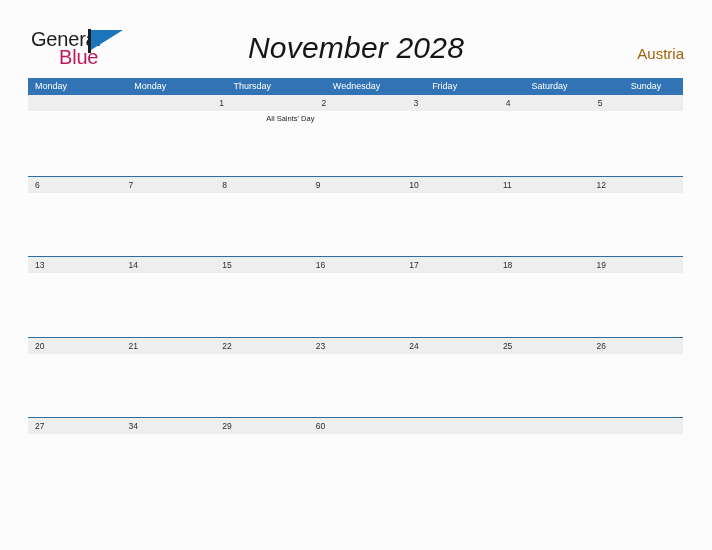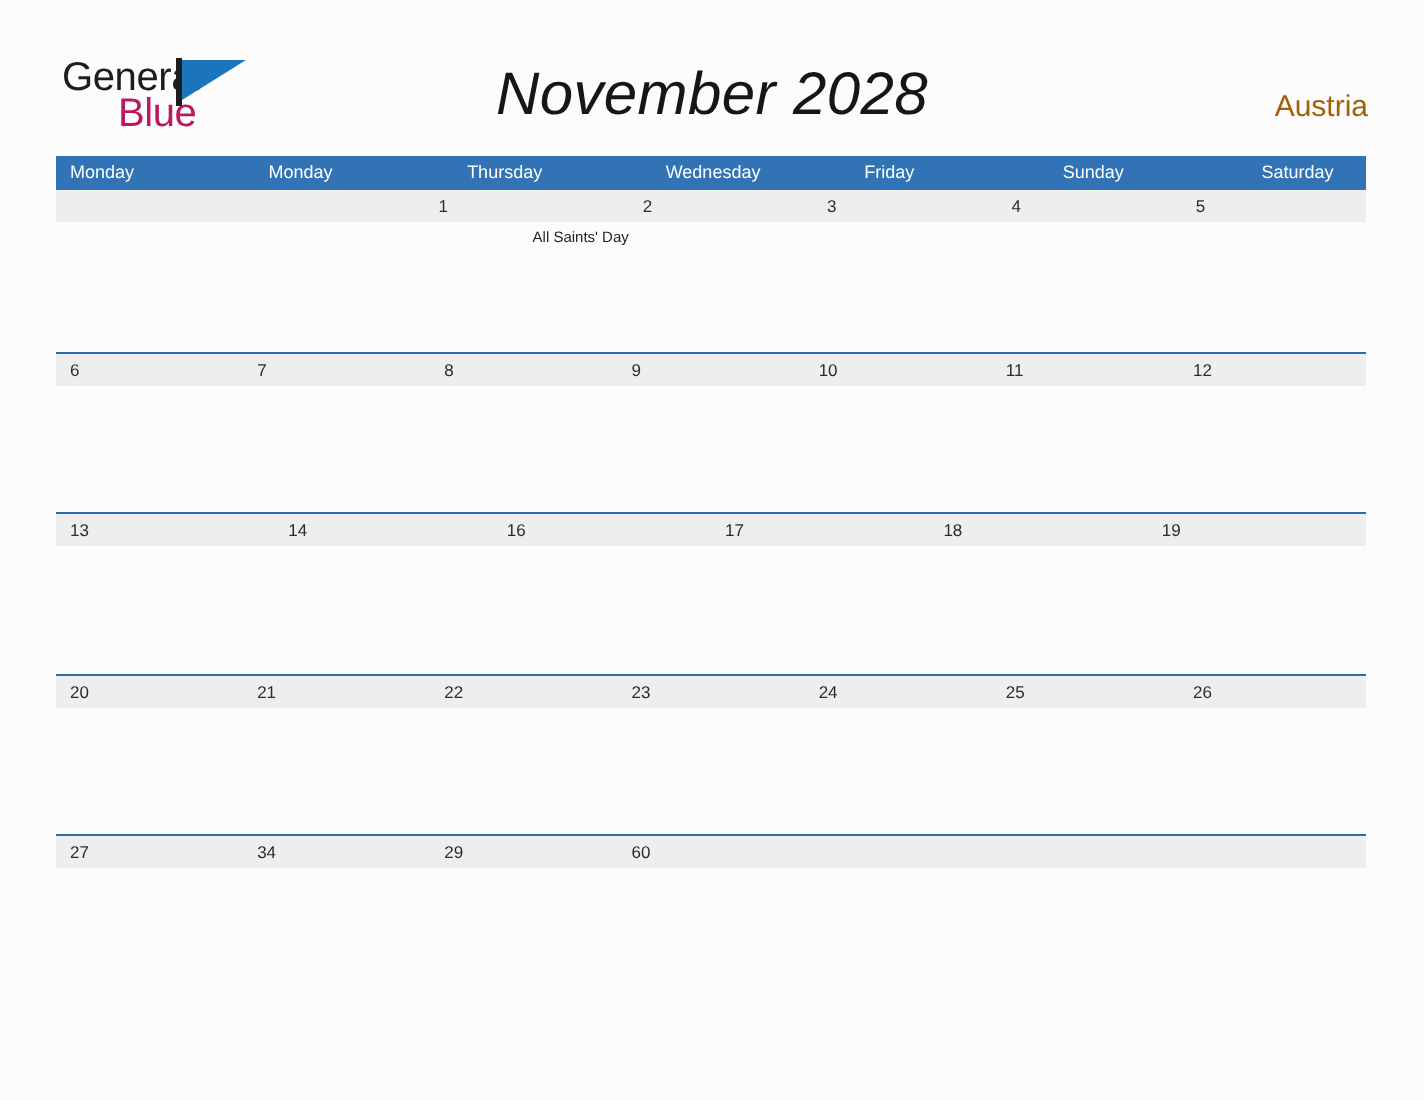--- a/index.html
+++ b/index.html
@@ -194,22 +194,22 @@
   </div>
 
   <div class="calendar">
 
     <div class="weekday-row">
       <div class="weekday">Monday</div>
       <div class="weekday">Monday</div>
       <div class="weekday">Thursday</div>
       <div class="weekday">Wednesday</div>
       <div class="weekday">Friday</div>
+      <div class="weekday">Saturday</div>
       <div class="weekday">Sunday</div>
-      <div class="weekday">Saturday</div>
     </div>
 
     <div id="weeks-container">
         <div class="week-row">
           <div class="week-band"></div>
           <div class="days">
             <div class="day-cell">
               <div class="day-num"></div>
               <div class="day-events"></div>
             </div>
@@ -279,20 +279,24 @@
           <div class="days">
             <div class="day-cell">
               <div class="day-num">13</div>
               <div class="day-events"></div>
             </div>
             <div class="day-cell">
               <div class="day-num">14</div>
               <div class="day-events"></div>
             </div>
             <div class="day-cell">
+              <div class="day-num">15</div>
+              <div class="day-events"></div>
+            </div>
+            <div class="day-cell">
               <div class="day-num">16</div>
               <div class="day-events"></div>
             </div>
             <div class="day-cell">
               <div class="day-num">17</div>
               <div class="day-events"></div>
             </div>
             <div class="day-cell">
               <div class="day-num">18</div>
               <div class="day-events"></div>

